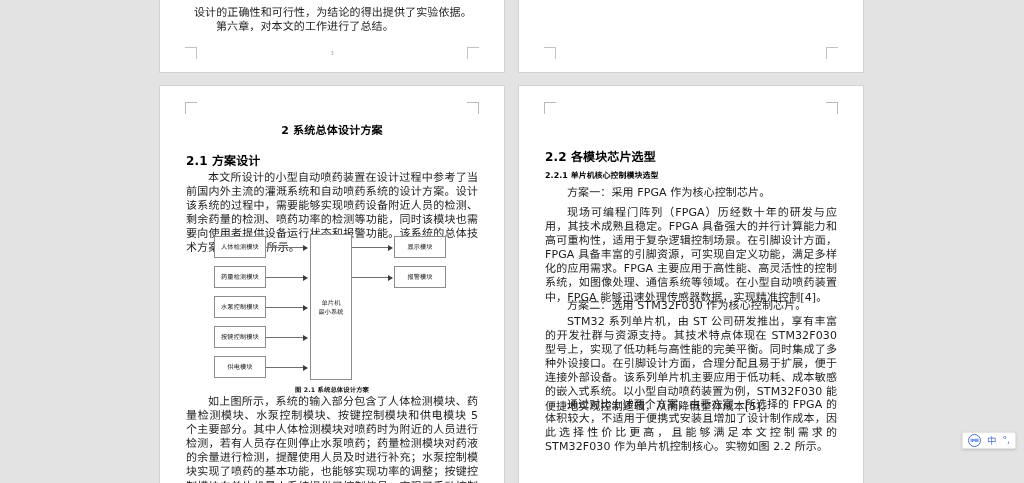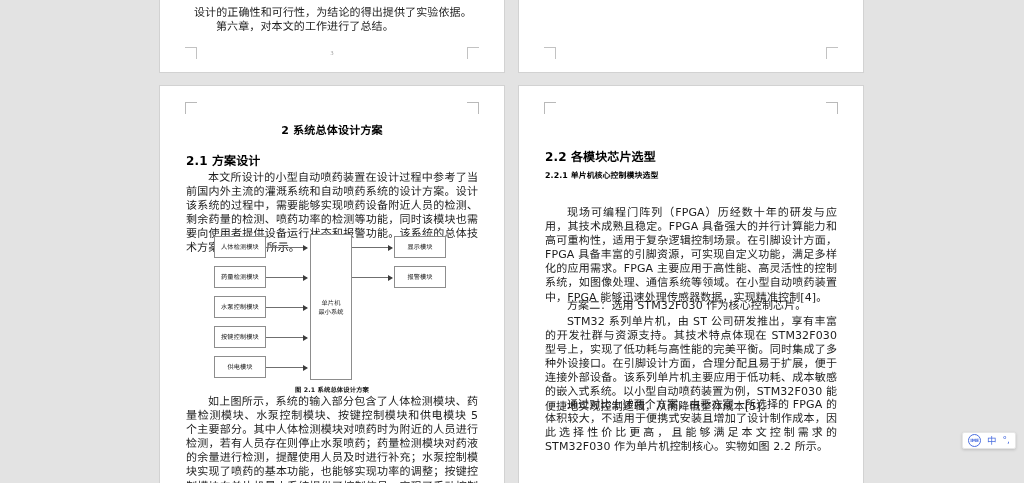--- a/index.html
+++ b/index.html
@@ -300,20 +300,21 @@
     <div class="page-body">
 
       <div class="crop tl" style="left:-1px; top:16px;"></div>
       <div class="crop tr" style="right:-1px; top:16px;"></div>
 
 
       <h2 class="sec-title" style="position:absolute; left:0; top:64px;">2.2 各模块芯片选型</h2>
 
       <h3 class="subsec-title" style="position:absolute; left:0; top:83px;">2.2.1 单片机核心控制模块选型</h3>
 
+      <p class="para" style="position:absolute; left:0; right:0; top:100px;">方案一：采用 FPGA 作为核心控制芯片。</p>
 
       <p class="para" style="position:absolute; left:0; right:0; top:120px;">现场可编程门阵列（FPGA）历经数十年的研发与应用，其技术成熟且稳定。FPGA 具备强大的并行计算能力和高可重构性，适用于复杂逻辑控制场景。在引脚设计方面，FPGA 具备丰富的引脚资源，可实现自定义功能，满足多样化的应用需求。FPGA 主要应用于高性能、高灵活性的控制系统，如图像处理、通信系统等领域。在小型自动喷药装置中，FPGA 能够迅速处理传感器数据，实现精准控制[4]。</p>
 
       <p class="para" style="position:absolute; left:0; right:0; top:213px;">方案二：选用 STM32F030 作为核心控制芯片。</p>
 
       <p class="para" style="position:absolute; left:0; right:0; top:229px;">STM32 系列单片机，由 ST 公司研发推出，享有丰富的开发社群与资源支持。其技术特点体现在 STM32F030 型号上，实现了低功耗与高性能的完美平衡。同时集成了多种外设接口。在引脚设计方面，合理分配且易于扩展，便于连接外部设备。该系列单片机主要应用于低功耗、成本敏感的嵌入式系统。以小型自动喷药装置为例，STM32F030 能便捷地实现控制逻辑，从而降低整体成本[5]。</p>
 
       <p class="para" style="position:absolute; left:0; right:0; top:312px;">通过对比上述两个方案，由于方案一所选择的 FPGA 的体积较大，不适用于便携式安装且增加了设计制作成本，因此选择性价比更高，且能够满足本文控制需求的 STM32F030 作为单片机控制核心。实物如图 2.2 所示。</p>
     </div>
   </div>

